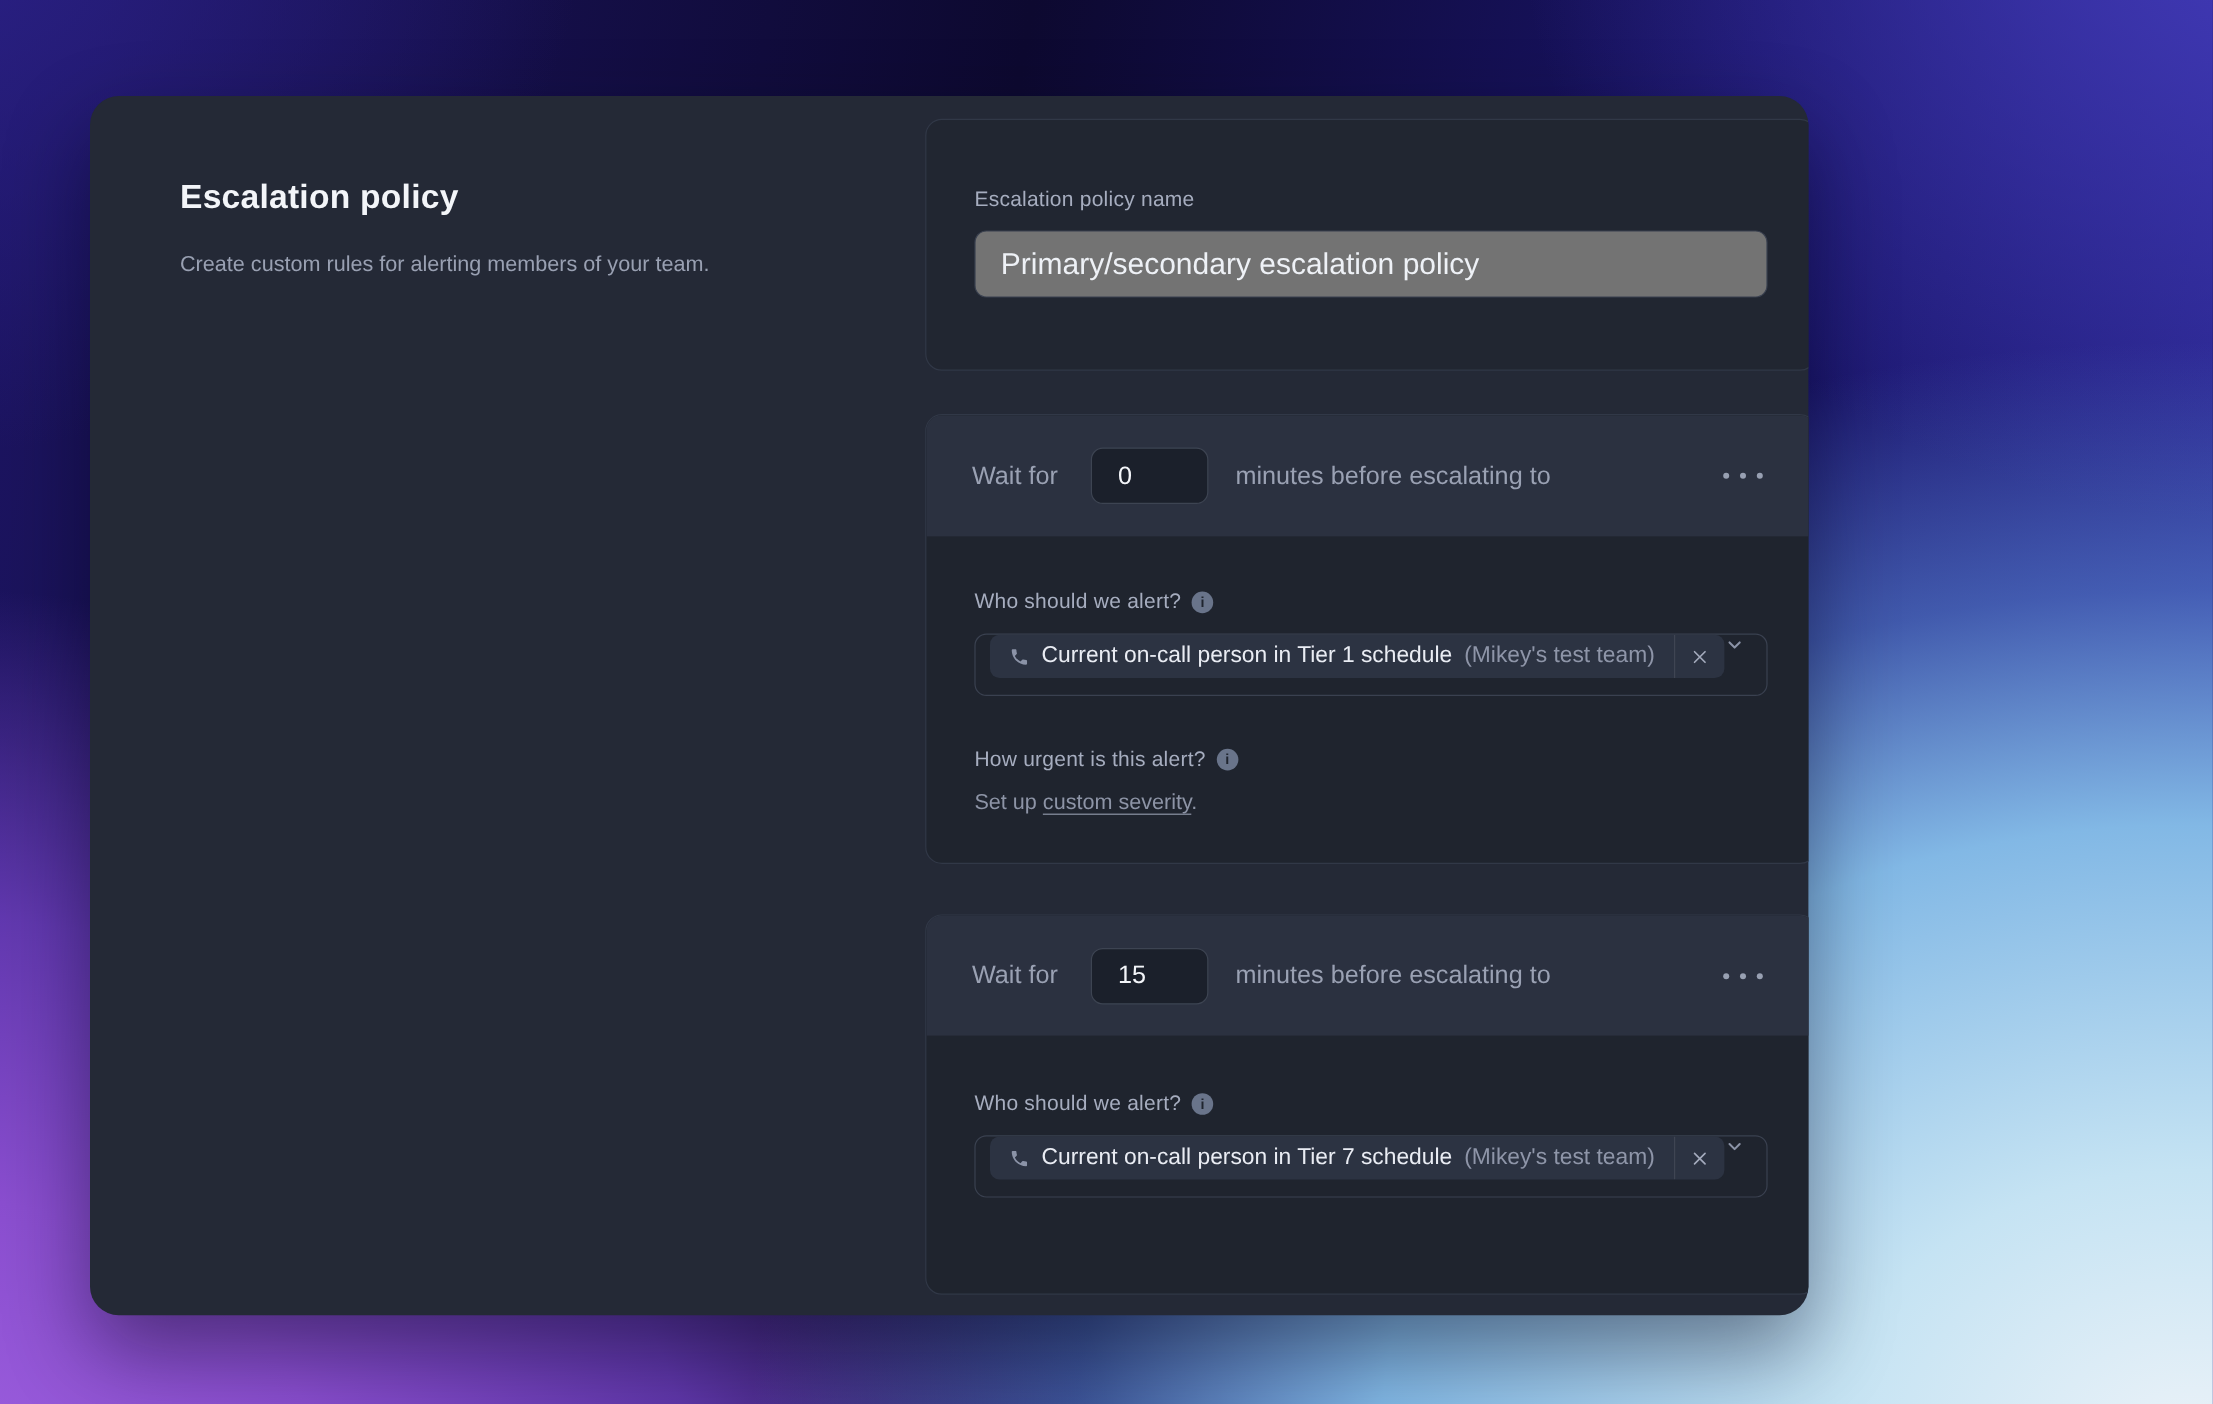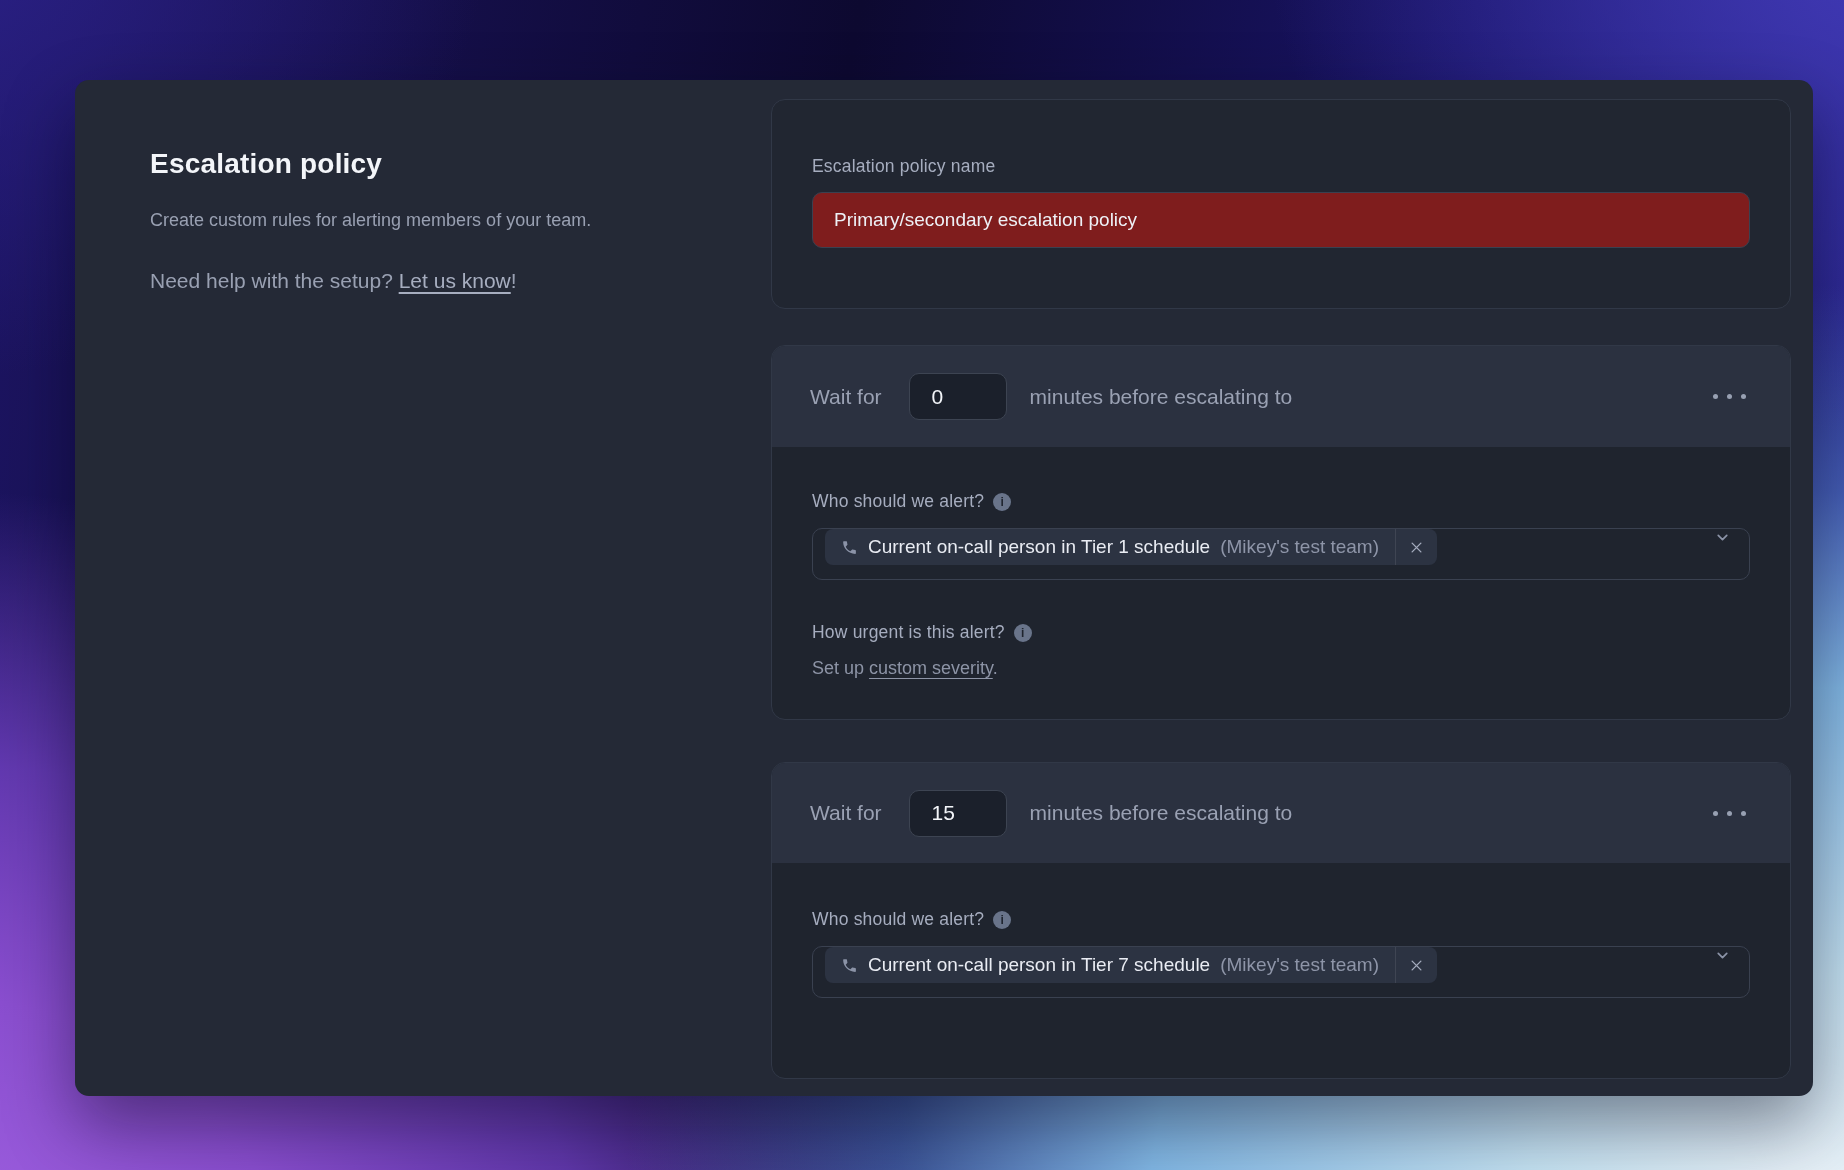--- a/index.html
+++ b/index.html
@@ -13,23 +13,23 @@
       radial-gradient(1050px 820px at 104% -6%, #433bb9 0%, rgba(66,58,184,0) 62%),
       radial-gradient(1000px 780px at -5% -6%, #2b2187 0%, rgba(43,33,135,0) 58%),
       linear-gradient(100deg, #1d1563 0%, #0d0930 42%, #191467 72%, #2c2a96 100%);
     overflow: hidden;
     position: relative;
   }
 
   .card {
     position: absolute;
     left: 75px; top: 80px;
-    width: 1738px; height: 1016px;
+    width: 1432px; height: 1016px;
     background: #242936;
-    border-radius: 14px;
+    border-radius: 24px;
     overflow: hidden;
     display: flex;
     box-shadow: 0 30px 70px rgba(5, 5, 25, 0.45);
   }
 
   
   .intro-col {
     flex: 0 0 696px;
     padding: 68px 60px 0 75px;
   }
@@ -81,26 +81,26 @@
     gap: 9px;
     color: #a6adbf;
     font-size: 17.5px;
     font-weight: 500;
     letter-spacing: 0.2px;
   }
   .text-input {
     margin-top: 15px;
     width: 100%;
     height: 56px;
-    background: #7f1d1d;
+    background: #737373;
     border: 1px solid #3a4150;
     border-radius: 10px;
     padding: 0 21px;
     color: #eef1f6;
-    font-size: 19px;
+    font-size: 25px;
     font-family: inherit;
     outline: none;
   }
 
   .step-panel { margin-top: 36px; background: #1f242e; }
   .step-panel.second { margin-top: 42px; }
 
   .step-header {
     height: 101px;
     background: #2b3140;
@@ -215,21 +215,20 @@
   }
 </style>
 </head>
 <body>
 
 <div class="card">
 
   <div class="intro-col">
     <h1 class="intro-title">Escalation policy</h1>
     <p class="intro-desc">Create custom rules for alerting members of your team.</p>
-    <p class="intro-help"><span>Need help with the setup? </span><a>Let us know</a><span>!</span></p>
   </div>
 
   <div class="form-col">
 
     <section class="panel name-panel">
       <div class="field-label">Escalation policy name</div>
       <input class="text-input" type="text" value="Primary/secondary escalation policy" style="">
     </section>
 
     <section class="panel step-panel">

